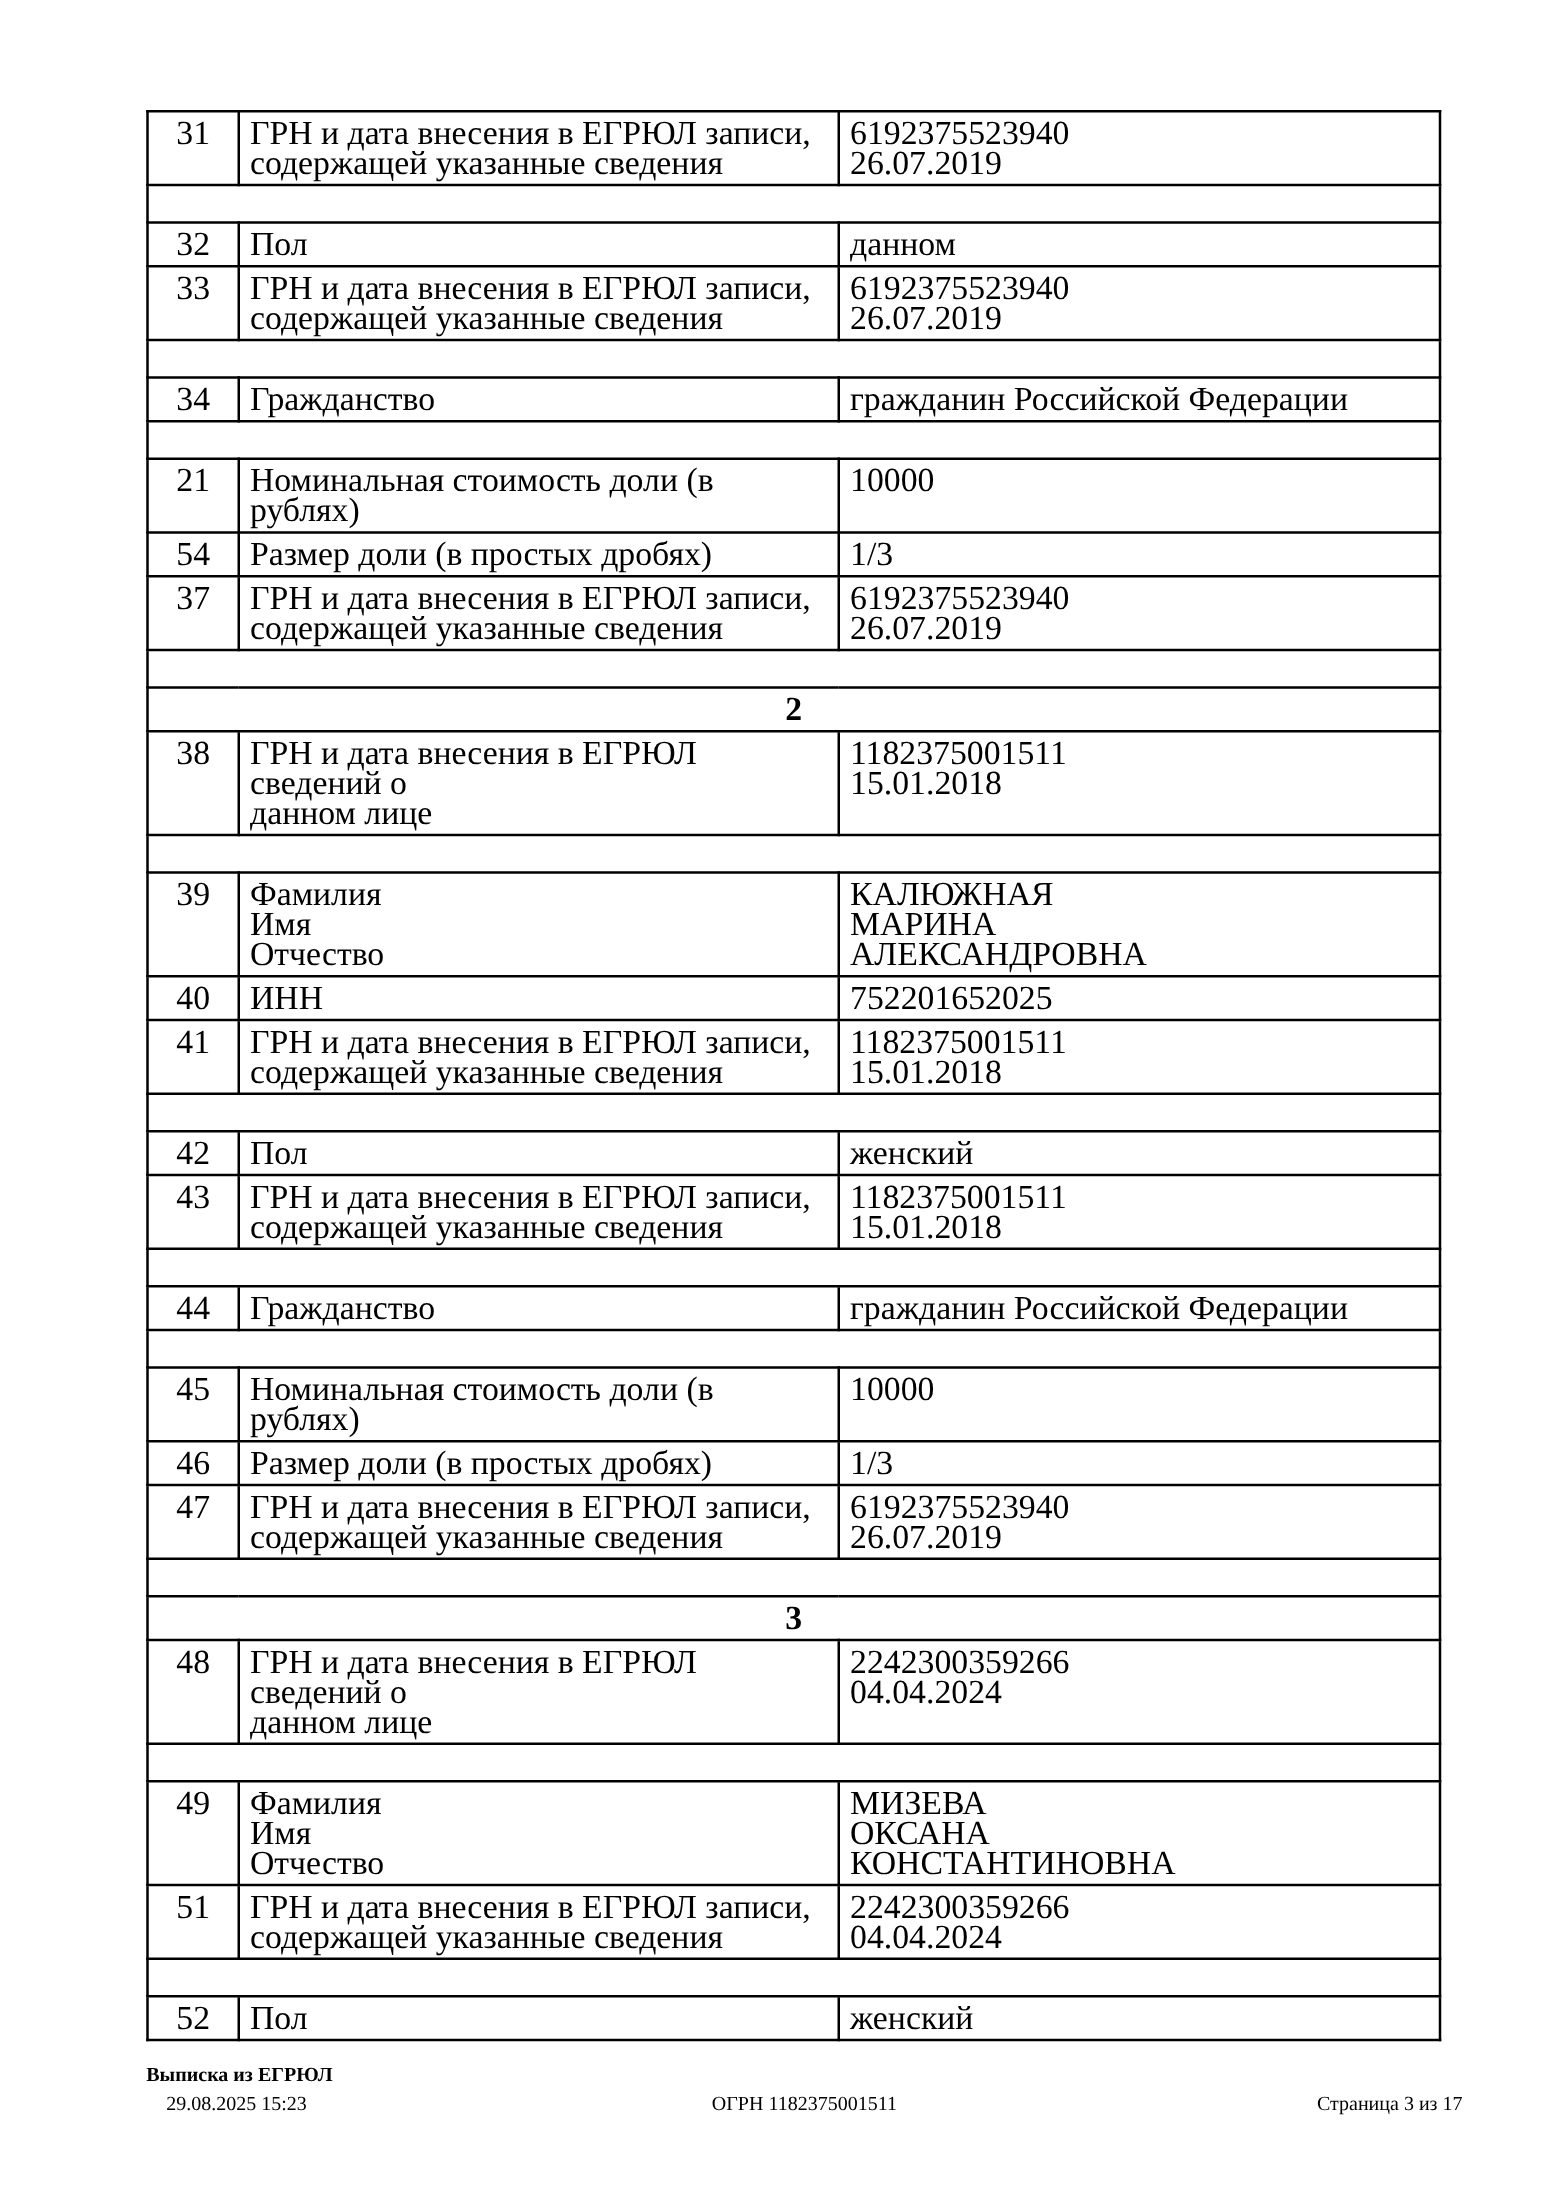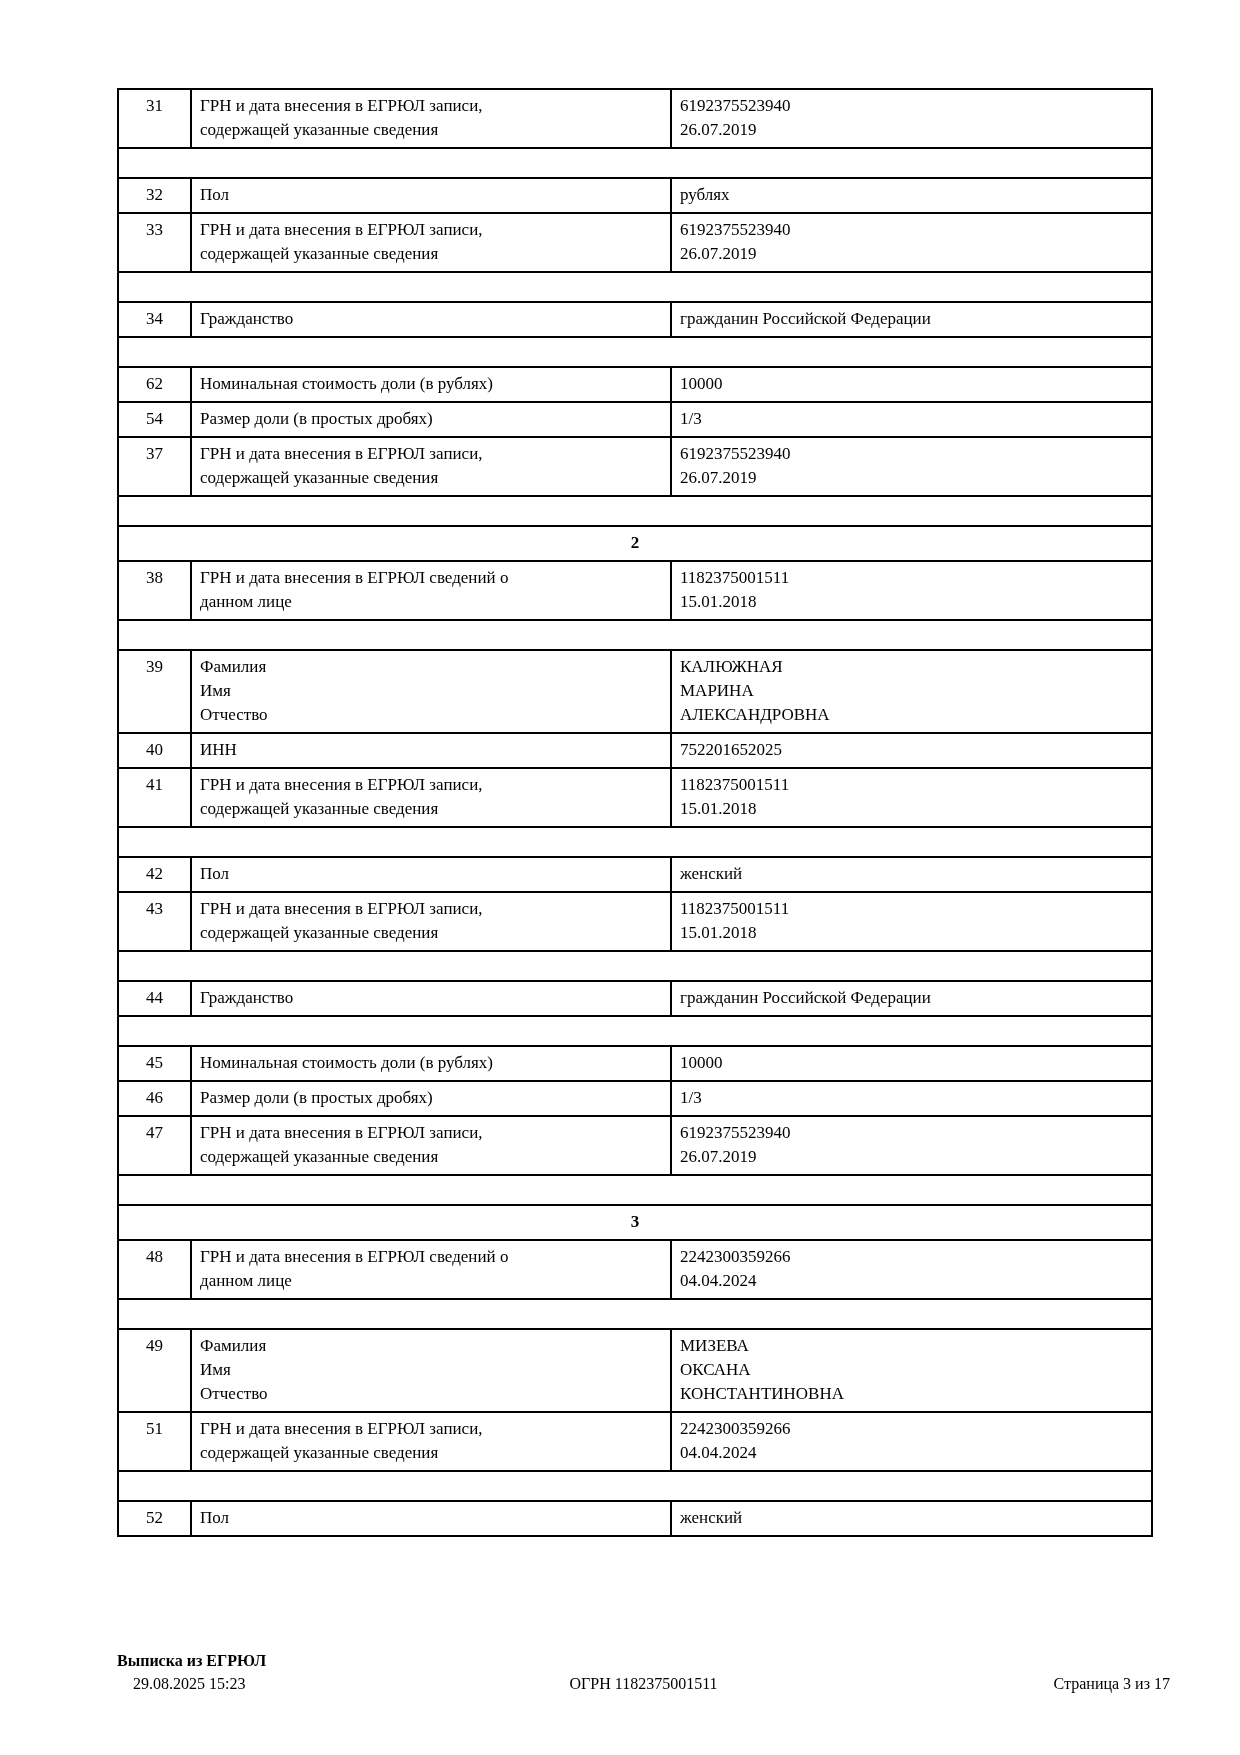--- a/index.html
+++ b/index.html
@@ -16,21 +16,21 @@
     color: #000000;
     overflow: hidden;
   }
   table.egrul {
     position: absolute;
     left: 117px;
     top: 88px;
     width: 1034px;
     border-collapse: collapse;
     table-layout: fixed;
-    font-size: 17px;
+    font-size: 27px;
   }
   table.egrul col.c-num   { width: 73px; }
   table.egrul col.c-label { width: 480px; }
   table.egrul col.c-value { width: 481px; }
   table.egrul td {
     border: 2px solid #000000;
     vertical-align: top;
     padding: 4px 8px 5px 8px;
     line-height: 24px;
     overflow: hidden;
@@ -109,21 +109,21 @@
         </tr>
         <tr class="spacer">
           <td colspan="3"></td>
         </tr>
         <tr>
           <td class="num">32</td>
           <td>
             <div>Пол</div>
           </td>
           <td>
-            <div>рублях</div>
+            <div>данном</div>
           </td>
         </tr>
         <tr>
           <td class="num">33</td>
           <td>
             <div>ГРН и дата внесения в ЕГРЮЛ записи,</div>
             <div>содержащей указанные сведения</div>
           </td>
           <td>
             <div>6192375523940</div>
@@ -139,21 +139,21 @@
             <div>Гражданство</div>
           </td>
           <td>
             <div>гражданин Российской Федерации</div>
           </td>
         </tr>
         <tr class="spacer">
           <td colspan="3"></td>
         </tr>
         <tr>
-          <td class="num">62</td>
+          <td class="num">21</td>
           <td>
             <div>Номинальная стоимость доли (в рублях)</div>
           </td>
           <td>
             <div>10000</div>
           </td>
         </tr>
         <tr>
           <td class="num">54</td>
           <td>

